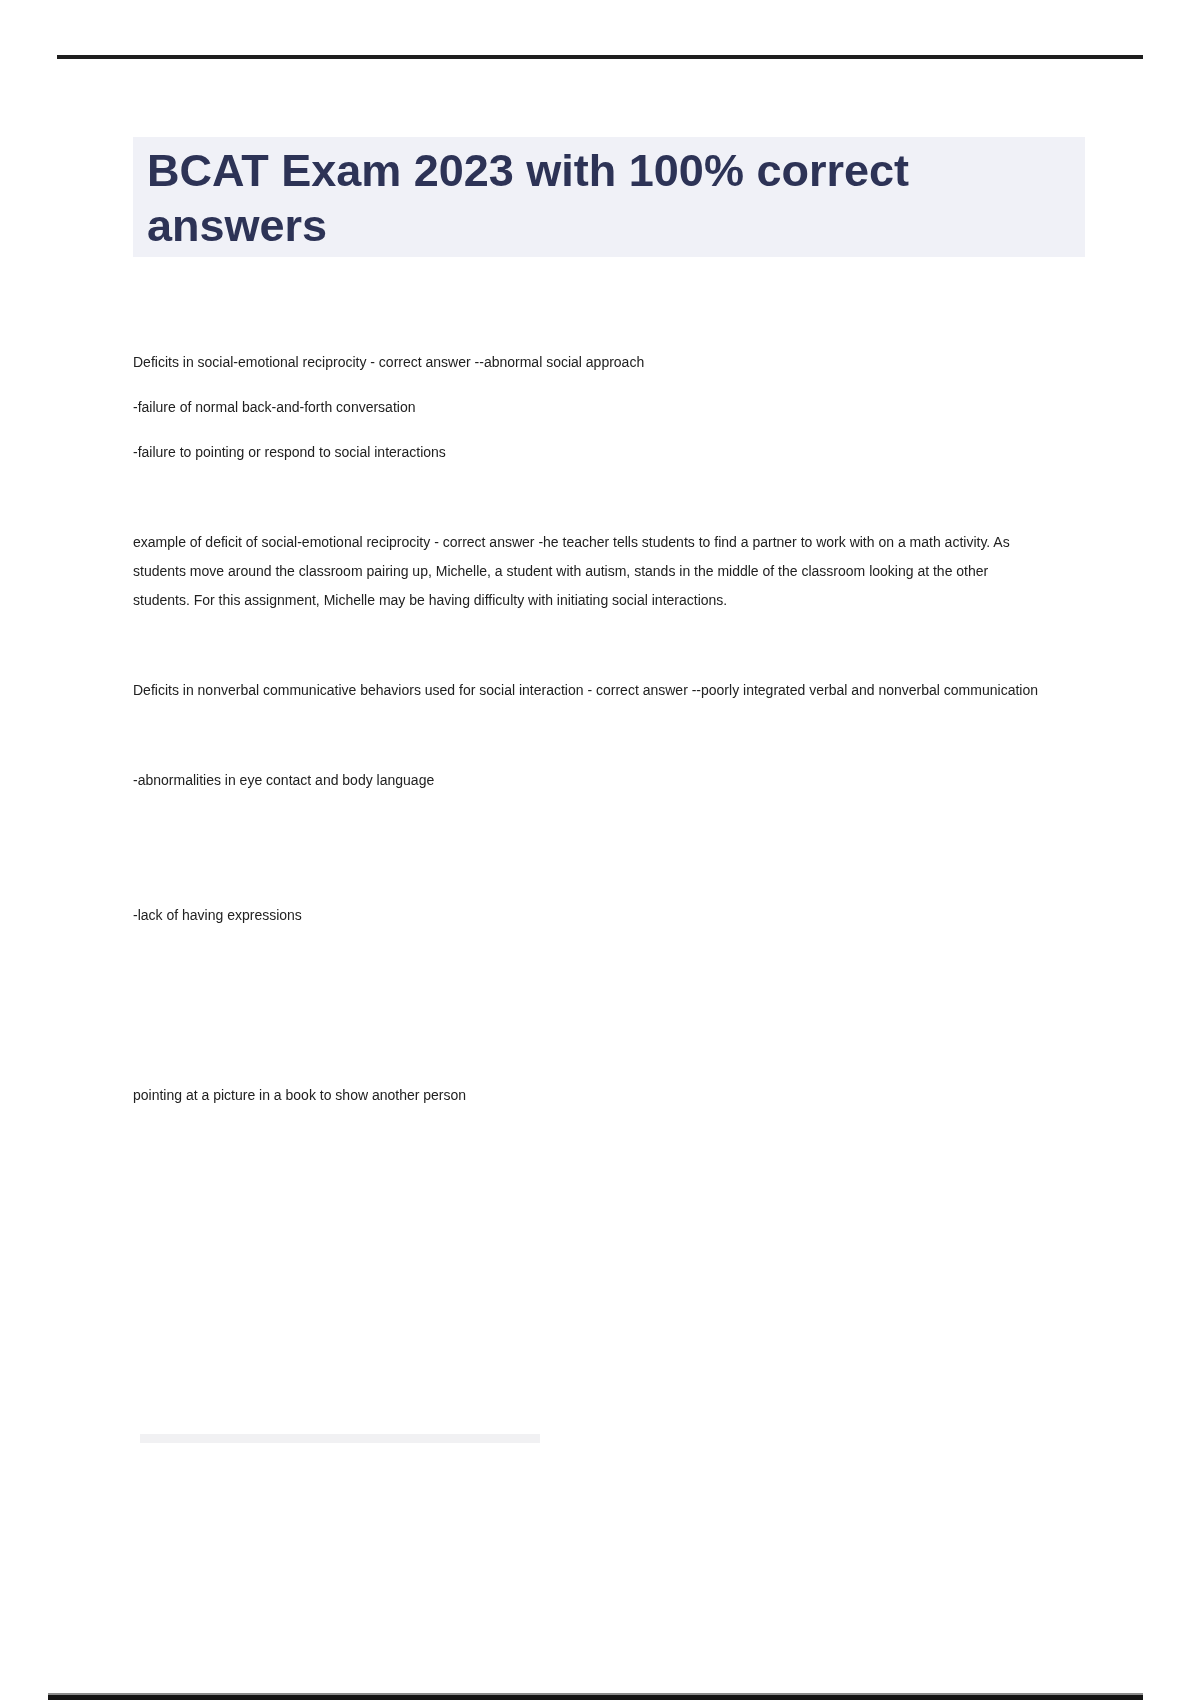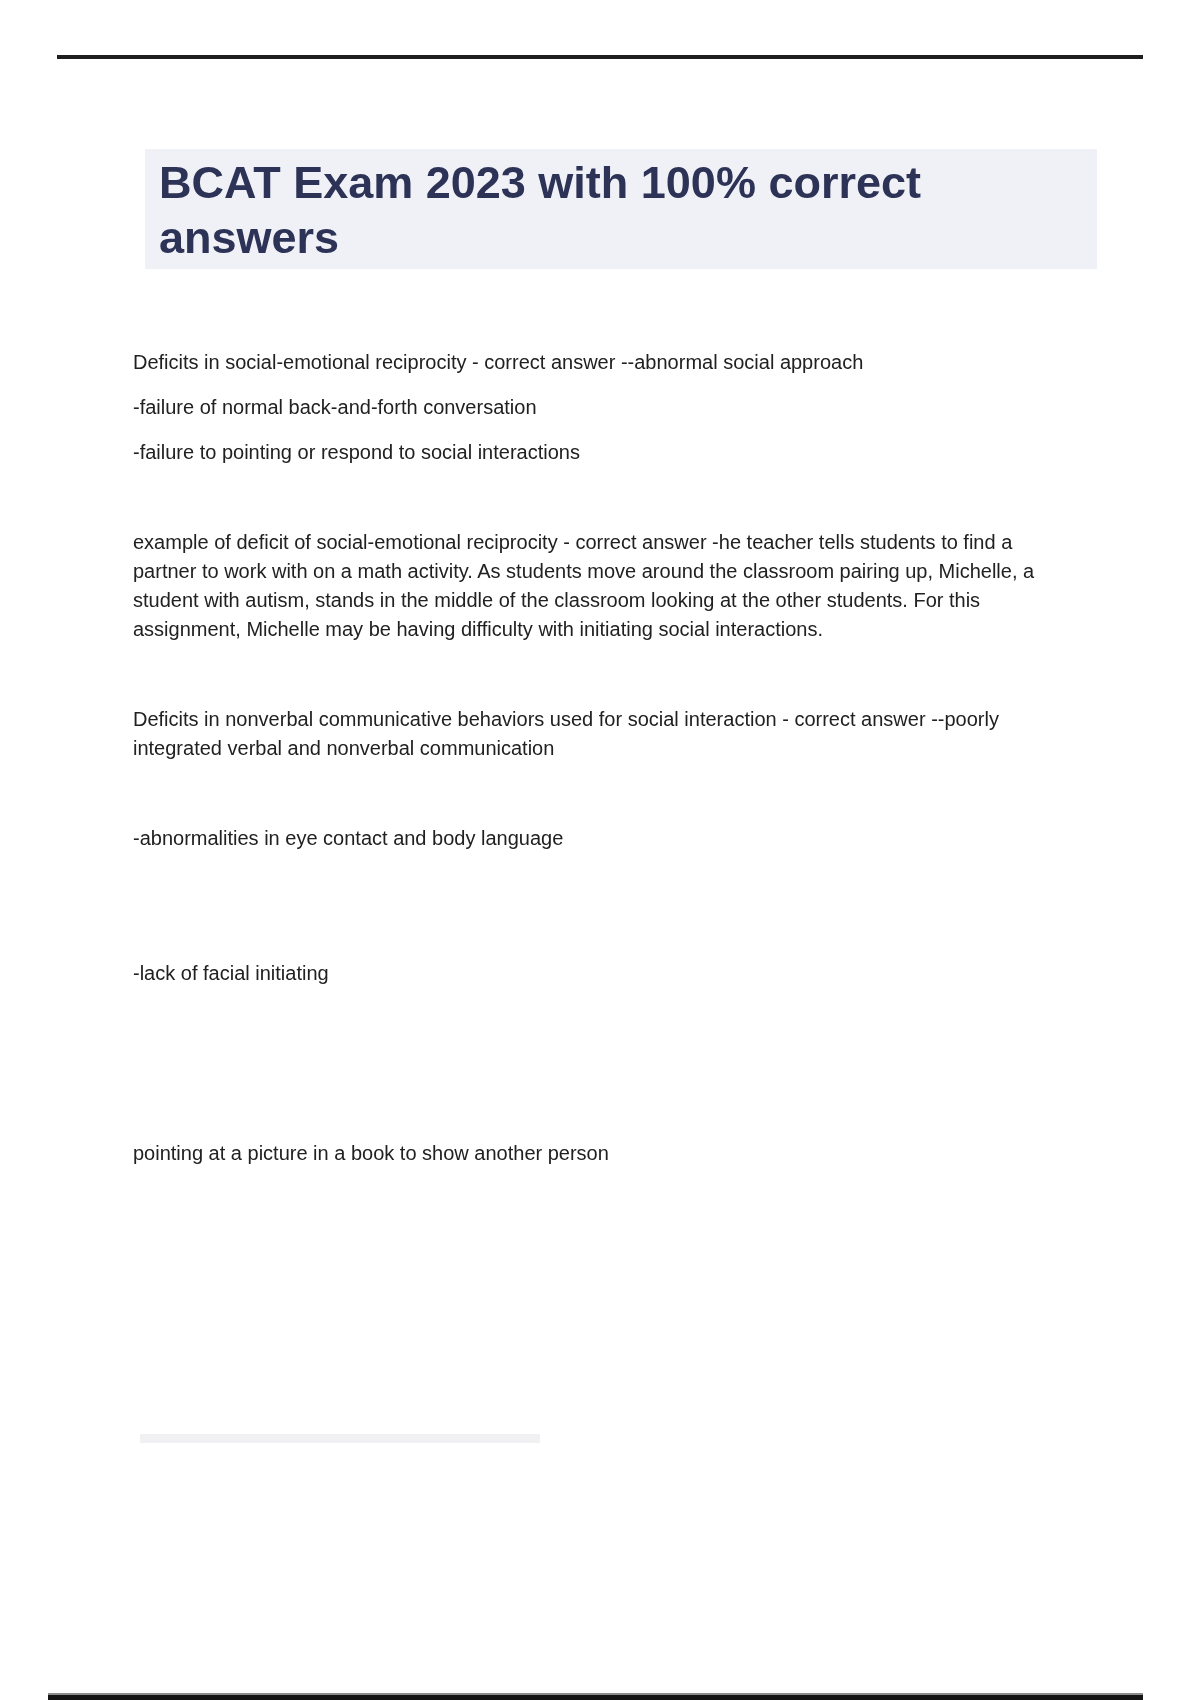--- a/index.html
+++ b/index.html
@@ -17,30 +17,30 @@
     position:relative;
     font-family:"Liberation Sans","DejaVu Sans",sans-serif;
     overflow:hidden;
   }
   .top-rule{
     position:absolute;left:57px;top:55px;width:1086px;height:4px;
     background:var(--rule-color);
   }
   .doc-title{
     position:absolute;left:133px;top:137px;width:952px;
-    margin:12px;padding:6px 14px 4px;
+    margin:0;padding:6px 14px 4px;
     background:var(--title-bg);
     color:var(--title-color);
     font-size:45px;line-height:55px;font-weight:700;
     letter-spacing:0px;
   }
   .doc-body{
     position:absolute;left:133px;top:348px;width:905px;
     color:var(--text-color);
-    font-size:20px;line-height:29px;
+    font-size:14px;line-height:29px;
   }
   .doc-body p{
     margin:0 0 16px 0;
     min-height:29px;
   }
   .highlight-artifact{
     position:absolute;left:140px;top:1434px;width:400px;height:9px;
     background:#e9e9ec;opacity:.65;
   }
   .bottom-rule{
@@ -61,21 +61,21 @@
     <p>-failure of normal back-and-forth conversation</p>
     <p>-failure to pointing or respond to social interactions</p>
     <p></p>
     <p>example of deficit of social-emotional reciprocity - correct answer -he teacher tells students to find a partner to work with on a math activity. As students move around the classroom pairing up, Michelle, a student with autism, stands in the middle of the classroom looking at the other students. For this assignment, Michelle may be having difficulty with initiating social interactions.</p>
     <p></p>
     <p>Deficits in nonverbal communicative behaviors used for social interaction - correct answer --poorly integrated verbal and nonverbal communication</p>
     <p></p>
     <p>-abnormalities in eye contact and body language</p>
     <p></p>
     <p></p>
-    <p>-lack of facial initiating</p>
+    <p>-lack of having expressions</p>
     <p></p>
     <p></p>
     <p></p>
     <p>pointing at a picture in a book to show another person</p>
     <p></p>
   </div>
 
 <div class="highlight-artifact"></div>
 
 <div class="bottom-rule"></div>

